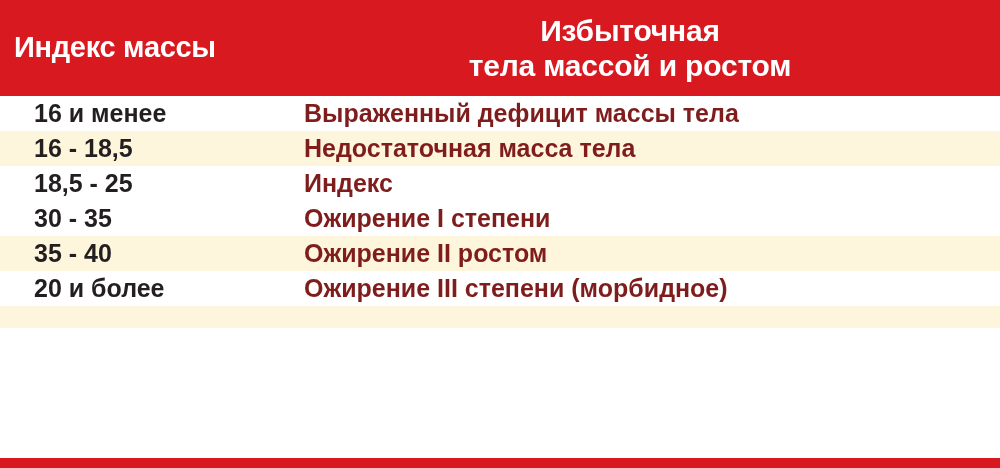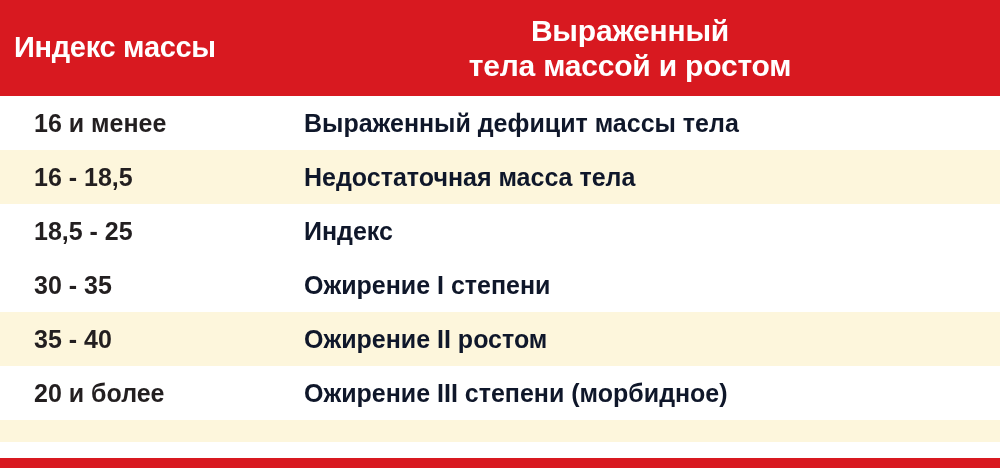--- a/index.html
+++ b/index.html
@@ -58,39 +58,39 @@
     bottom: 0;
     display: flex;
     flex-direction: column;
   }
   .row {
     display: flex;
     align-items: center;
     box-sizing: border-box;
   }
   .row.data {
-    height: 54px;
+    height: 35px;
   }
   .row.band-a { background: #ffffff; }
   .row.band-b { background: #fdf6dc; align-items: center; }
 
   .cell-index {
     width: 290px;
     box-sizing: border-box;
     padding-left: 34px;
     color: #231f20;
     font-weight: bold;
     font-size: 25px;
     white-space: nowrap;
   }
   .cell-desc {
     flex: 1;
     box-sizing: border-box;
     padding-left: 14px;
-    color: #0f172a;
+    color: #7f1d1d;
     font-weight: bold;
     font-size: 25px;
     white-space: nowrap;
   }
 
   
   .bottom-strip {
     height: 22px;
     background: #fdf6dc;
   }
@@ -104,21 +104,21 @@
   }
 </style>
 </head>
 <body>
 
 <div id="page">
 
   <div class="header">
     <div class="header-left">Индекс массы</div>
     <div class="header-right">
-      <span class="line">Выраженный</span>
+      <span class="line">Избыточная</span>
       <span class="line">тела массой и ростом</span>
     </div>
   </div>
 
   <div class="table">
 
     <div class="row data band-a">
       <div class="cell-index">16 и менее</div>
       <div class="cell-desc">Выраженный дефицит массы тела</div>
     </div>

